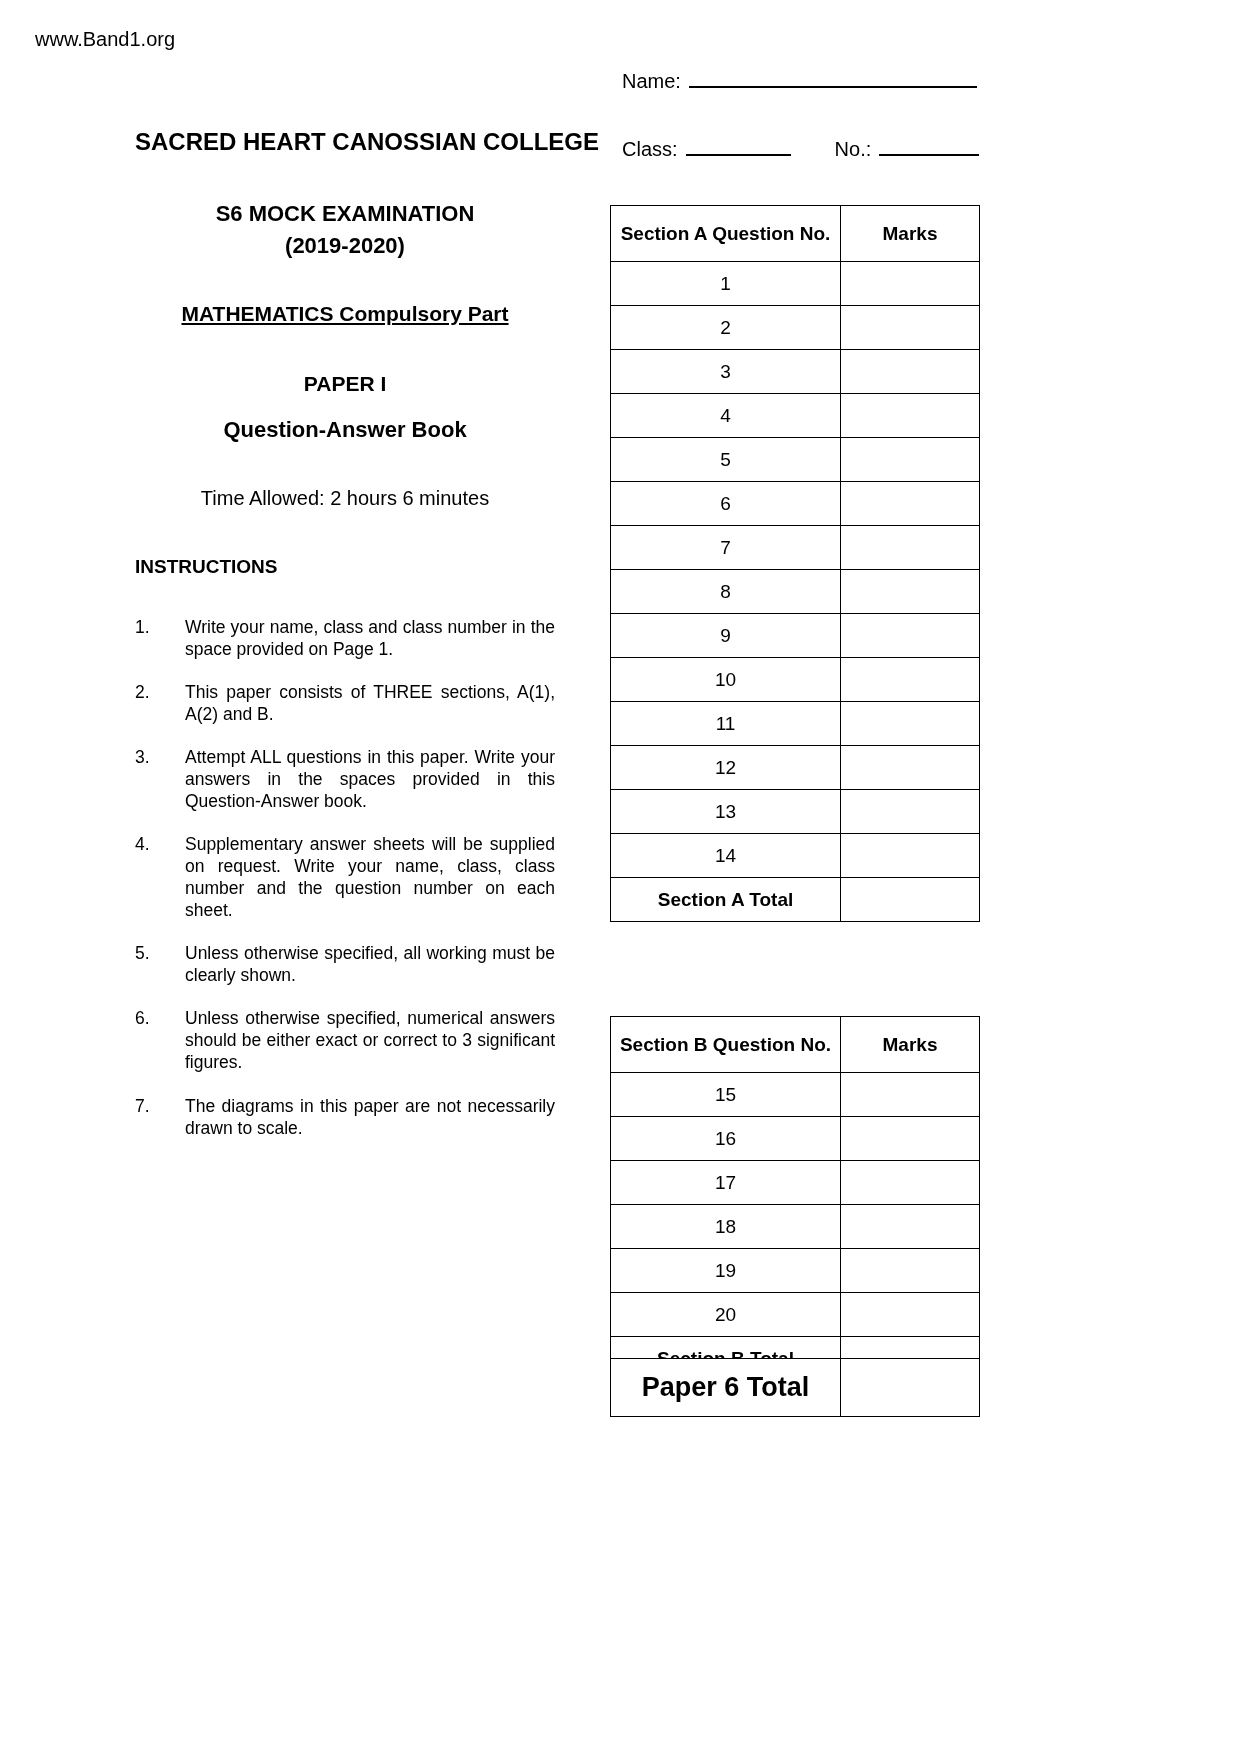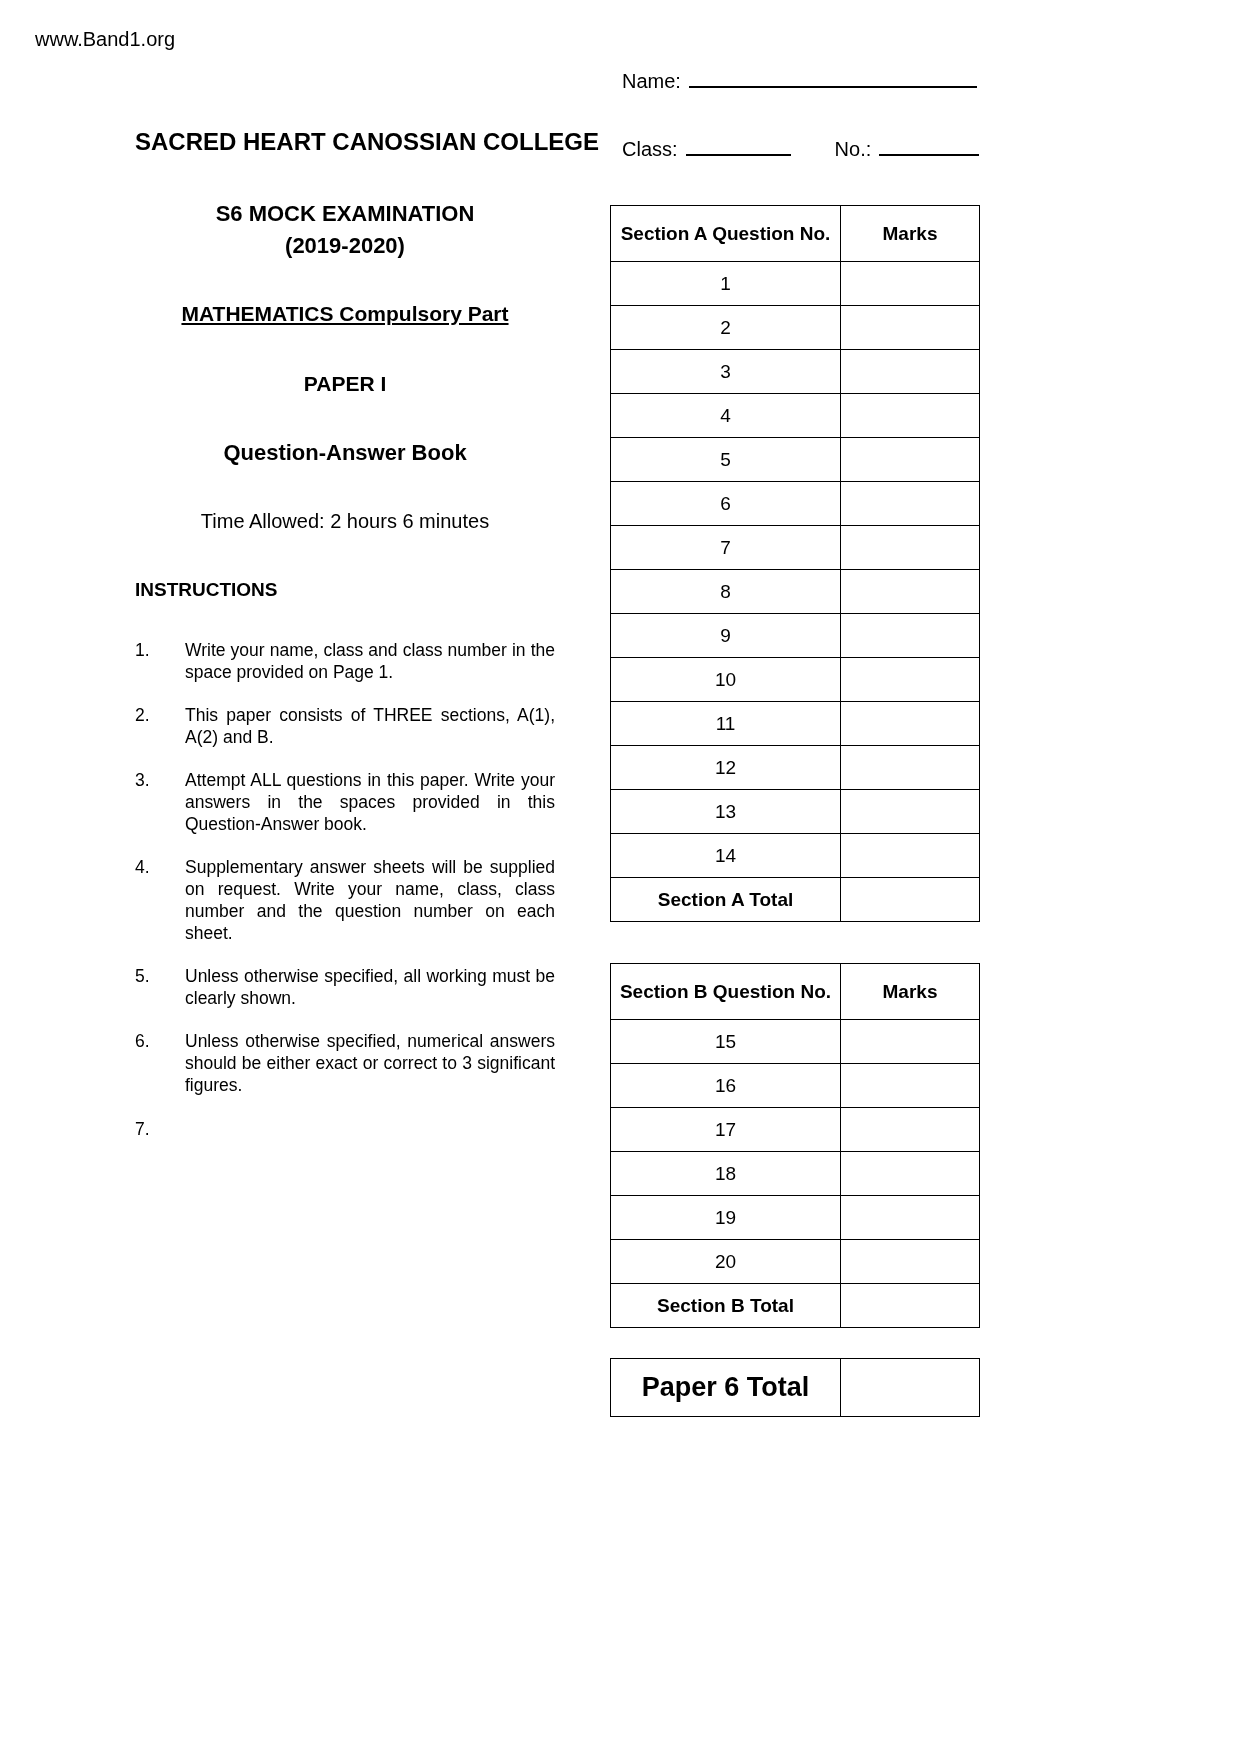--- a/index.html
+++ b/index.html
@@ -18,40 +18,40 @@
   .u-name { width:288px; }
   .u-class { width:105px; }
   .u-no { width:100px; }
   .no-label { margin-left:44px; }
 
   .left-col { position:absolute; left:135px; top:128px; width:420px; }
   .school { font-size:24px; font-weight:bold; text-align:center; white-space:nowrap; }
   .exam-title { margin-top:42px; font-size:22px; font-weight:bold; text-align:center; line-height:1.45; }
   .subject { margin-top:40px; font-size:21px; font-weight:bold; text-align:center;text-decoration:underline; }
   .paper-line { margin-top:46px; font-size:21px; font-weight:bold; text-align:center; }
-  .book { margin-top:44px; font-size:22px; font-weight:bold; text-align:center; }
+  .book { margin-top:21px; font-size:22px; font-weight:bold; text-align:center; }
   .time { margin-top:44px; font-size:20px; text-align:center; }
   .instructions-title { margin-top:46px; font-size:19px; font-weight:bold; }
   .instructions-list { margin-top:38px; }
   .instruction { display:flex; margin-bottom:21px; font-size:17.5px; line-height:1.26; }
   .instruction .num { width:50px; flex-shrink:0; }
   .instruction .text { flex:1; text-align:justify; }
 
   table.marks-table {
     position:absolute; left:610px; width:370px;
     border-collapse:collapse; table-layout:fixed; background:#fff;
   }
   table.marks-table th, table.marks-table td {
     border:1.5px solid #000; text-align:center; font-size:19px; padding:0;
   }
   table.marks-table th { font-weight:bold; height:56px; }
   table.marks-table td { height:44px; }
   td.total-cell { font-weight:bold; }
   .tbl-a { top:205px; }
-  .tbl-b { top:963px;padding-left:24px; }
+  .tbl-b { top:1016px;padding-left:24px; }
   .tbl-b th { height:44px; }
 
   table.paper-total {
     position:absolute; left:610px; top:1358px; width:370px;
     border-collapse:collapse; table-layout:fixed; background:#fff;
   }
   table.paper-total td { border:1.5px solid #000; height:58px; text-align:center; }
   td.paper-total-label { font-size:27px; font-weight:bold; }
 </style>
 </head>
@@ -107,20 +107,21 @@
           <div class="text">Unless otherwise specified, all working must be clearly shown.</div>
         </div>
 
         <div class="instruction">
           <div class="num">6.</div>
           <div class="text">Unless otherwise specified, numerical answers should be either exact or correct to 3 significant figures.</div>
         </div>
 
         <div class="instruction">
           <div class="num">7.</div>
+          <div class="text">The diagrams in this paper are not necessarily drawn to scale.</div>
         </div>
       </div>
   </div>
 
   <table class="marks-table tbl-a">
     <colgroup>
         <col style="width:230px">
         <col>
       </colgroup>
     <thead>

